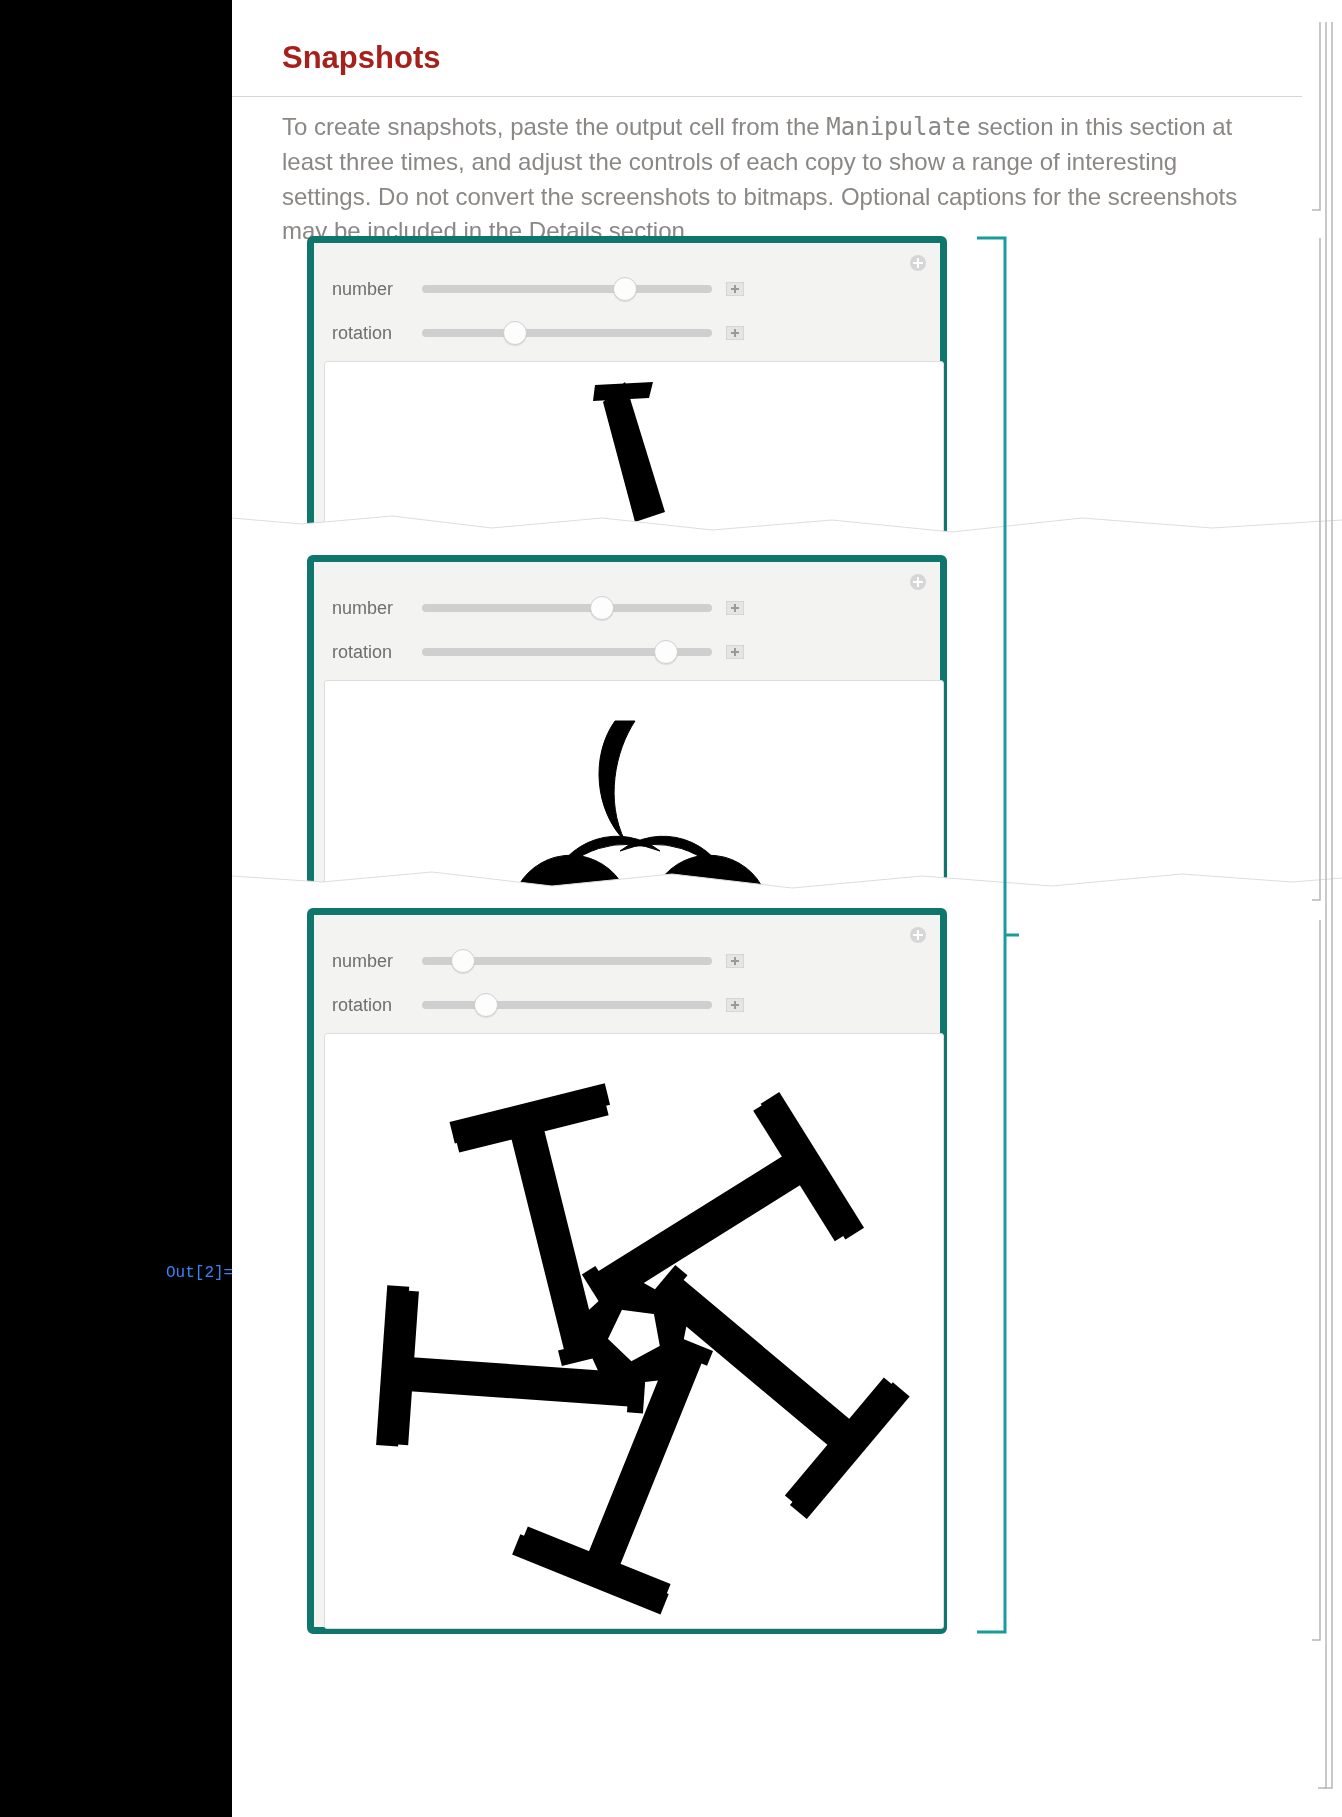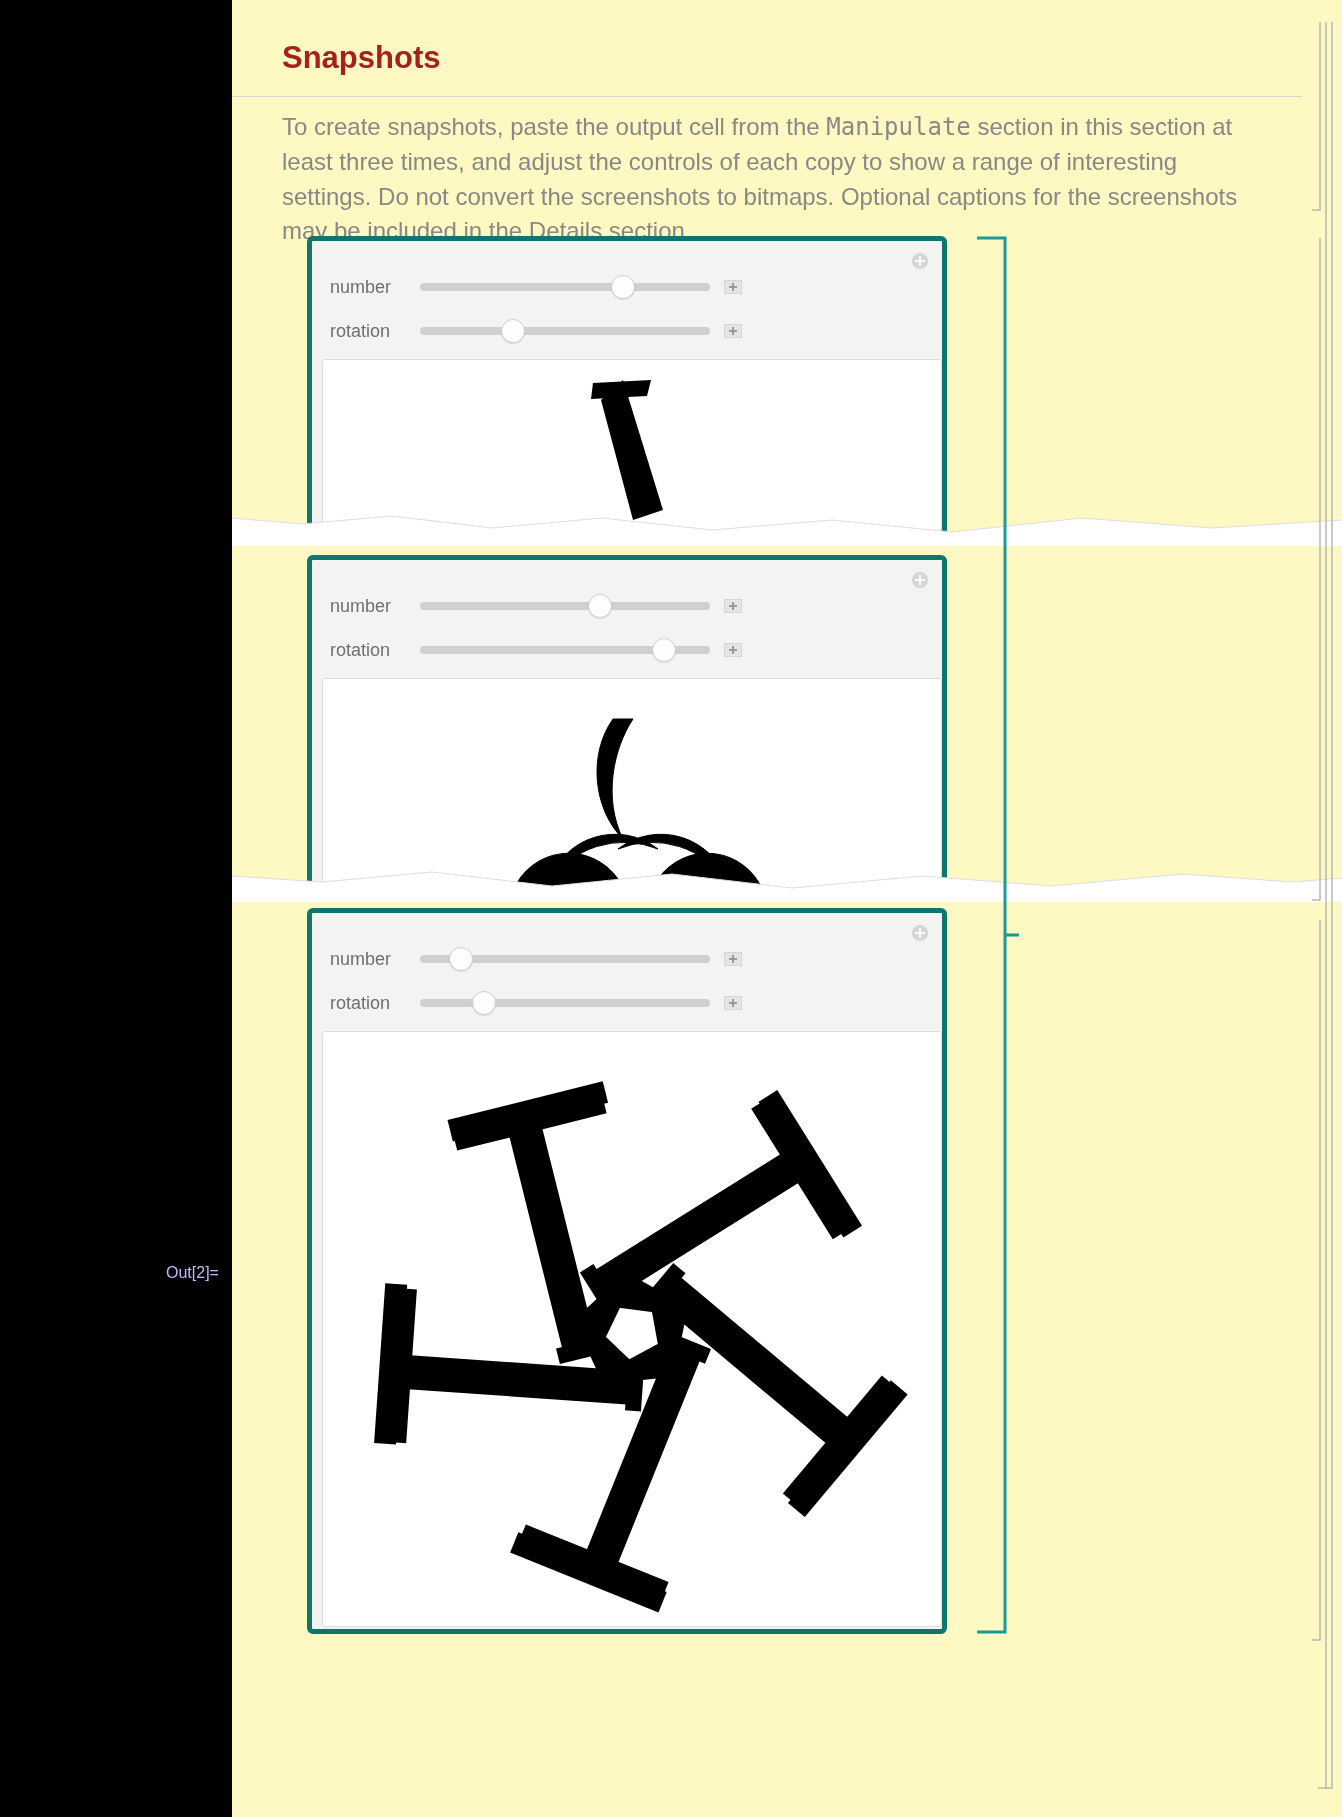--- a/index.html
+++ b/index.html
@@ -13,21 +13,21 @@
     width: 1342px;
     height: 1817px;
     background: #000;
   }
   .doc-area {
     position: absolute;
     left: 232px;
     top: 0;
     width: 1110px;
     height: 1817px;
-    background: #fef9c3;
+    background: #ffffff;
   }
   .section-title {
     position: absolute;
     left: 50px;
     top: 40px;
     font-size: 31px;
     font-weight: 700;
     color: #a6211b;
   }
   .hr-line {
@@ -49,21 +49,21 @@
   }
   .instruction-text .mono {
     font-family: Menlo, Consolas, monospace;
     color: #8a8784;
   }
 
   
   .manip {
     position: absolute;
     background: #f3f3f2;
-    border: 5px solid #0f766e;
+    border: 7px solid #0f766e;
     border-radius: 6px;
     box-sizing: border-box;
   }
   .manip .plus-corner {
     position: absolute;
     right: 12px;
     top: 10px;
     width: 20px;
     height: 20px;
   }
@@ -144,23 +144,23 @@
     left: 790px;
     top: 910px;
     width: 280px;
     font-size: 22px;
     line-height: 1.35;
     color: #1a9b9b;
   }
 
   .out-label {
     position: absolute;
-    font-family: Liberation Sans, sans-serif;
+    font-family: Liberation Mono, monospace;
     font-size: 16px;
-    color: #c4b5fd;
+    color: #3b82f6;
   }
 </style>
 </head>
 <body>
 
 <div class="page">
   <div class="doc-area">
 
     <div class="section-title">Snapshots</div>
     <div class="hr-line"></div>

